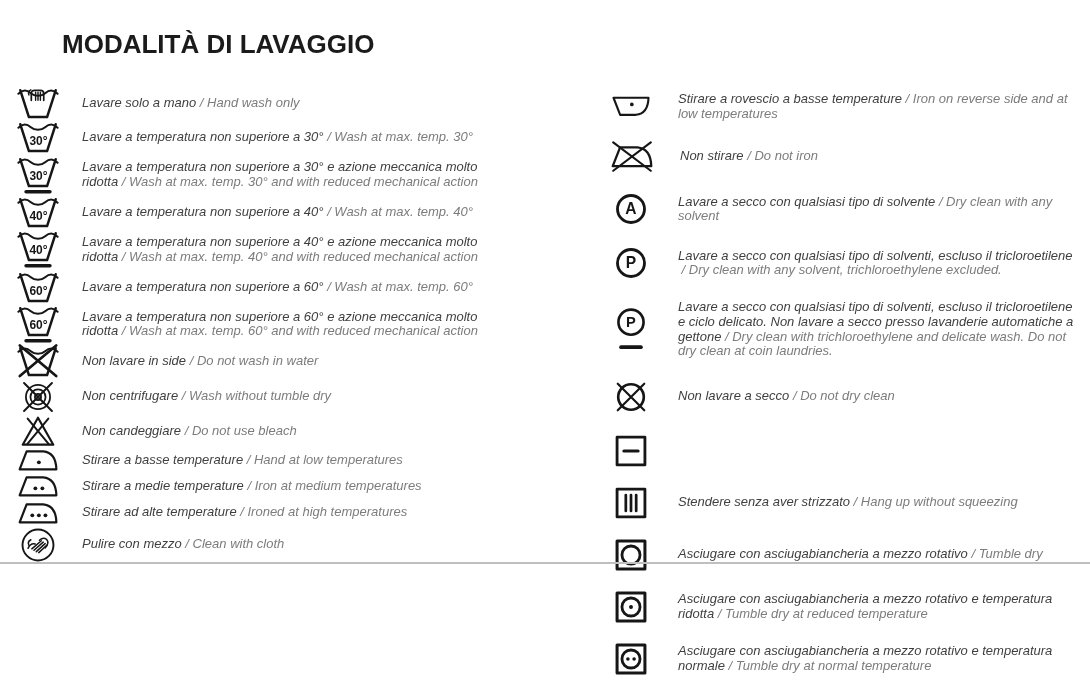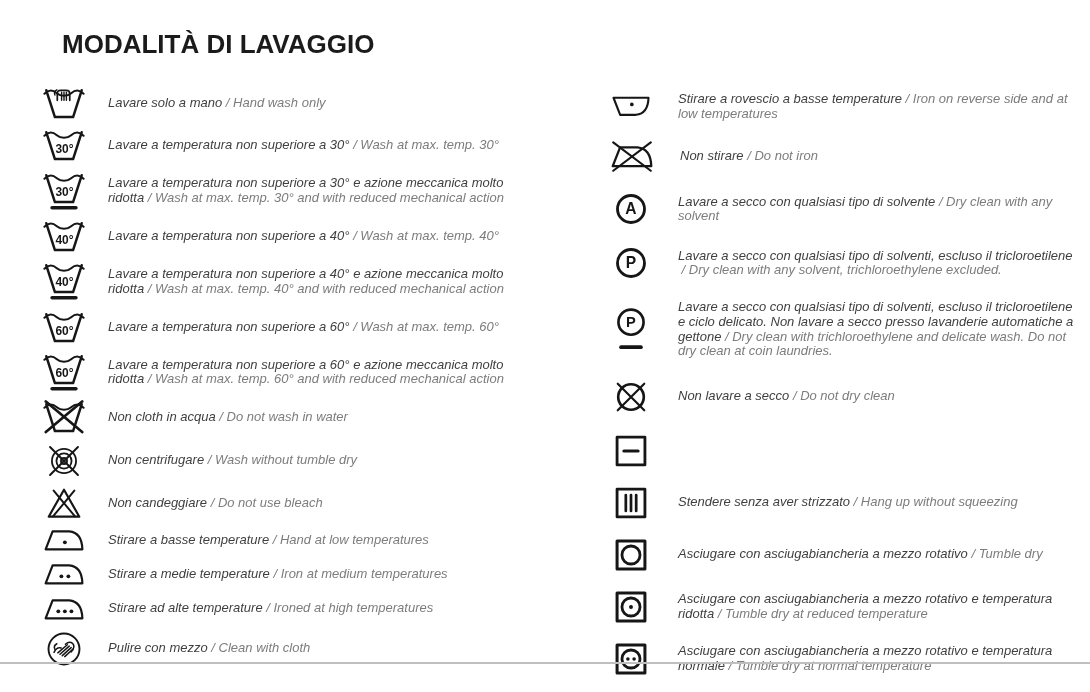--- a/index.html
+++ b/index.html
@@ -2,28 +2,28 @@
 <html style="--c-title: #1b1b1b; --c-it: #3f3f3f; --c-en: #7c7c7c; --c-div: #bfbfbf;"><head>
 <meta charset="utf-8">
 <style>
   html, body {
     margin: 0; padding: 0;
     width: 1090px; height: 692px;
     background: #ffffff;
     font-family: "Liberation Sans", sans-serif;
     overflow: hidden;
   }
-  .page { position: relative; width: 1090px; height: 664px; background: #fff; }
+  .page { position: relative; width: 1090px; height: 564px; background: #fff; }
   .page-title {
     position: absolute; left: 62px; top: 12px;
     font-size: 26px; font-weight: bold; letter-spacing: 0px;
     color: var(--c-title, #1b1b1b);
   }
   .col { position: absolute; display: flex; flex-direction: column; }
-  .col-left  { left: 40px;  top: 86px; width: 505px; gap: 8px; }
+  .col-left  { left: 14px;  top: 86px; width: 505px; gap: 0; }
   .col-right { left: 610px; top: 92px; width: 468px; gap: 20px; }
   .row { display: flex; align-items: center; }
   .col-left  .icon-cell { flex: 0 0 48px; margin-right: 20px; display:flex; justify-content:center; align-items:center; }
   .col-right .icon-cell { flex: 0 0 42px; margin-right: 26px; display:flex; justify-content:center; align-items:center; }
   .text {
     font-style: italic; font-size: 13px; line-height: 14.6px;
     color: var(--c-it, #3f3f3f);
   }
   .col-left  .text { max-width: 398px; }
   .col-right .text { max-width: 396px; }
@@ -115,21 +115,21 @@
         <span class="text"><span class="it">Lavare a temperatura non superiore a 60° e azione meccanica molto ridotta</span><span class="sep" style="white-space: pre;"> / </span><span class="en">Wash at max. temp. 60° and with reduced mechanical action</span></span>
       </div>
       <div class="row">
         <span class="icon-cell">
           <svg width="44" viewBox="0 0 46 36" fill="none" stroke="#161616" stroke-linecap="round" stroke-linejoin="round">
             <path d="M2.5 8 C7 3.5 11.5 4 15.5 7.5 C19.5 11 26.5 11 30.5 7.5 C34.5 4 39 3.5 43.5 8" stroke-width="2.2"></path>
             <path d="M4.5 4.5 L13.5 32.5 H32.5 L41.5 4.5" stroke-width="2.6"></path>
             <path d="M4 1.5 L42 33.5 M42 1.5 L4 33.5" stroke-width="2.8"></path>
           </svg>
         </span>
-        <span class="text"><span class="it">Non cloth in acqua</span><span class="sep" style="white-space: pre;"> / </span><span class="en">Do not wash in water</span></span>
+        <span class="text"><span class="it">Non lavare in side</span><span class="sep" style="white-space: pre;"> / </span><span class="en">Do not wash in water</span></span>
       </div>
       <div class="row">
         <span class="icon-cell">
           <svg width="36" viewBox="0 0 40 40" fill="none" stroke="#161616" stroke-linecap="round" stroke-linejoin="round">
             <circle cx="20" cy="20" r="13.4" stroke-width="2"></circle>
             <circle cx="20" cy="20" r="8.4" stroke-width="2"></circle>
             <circle cx="20" cy="20" r="3.4" stroke-width="2"></circle>
      <path d="M4.5 4.5 L35.5 35.5 M35.5 4.5 L4.5 35.5" stroke-width="2.2"></path>
           </svg>
         </span>

